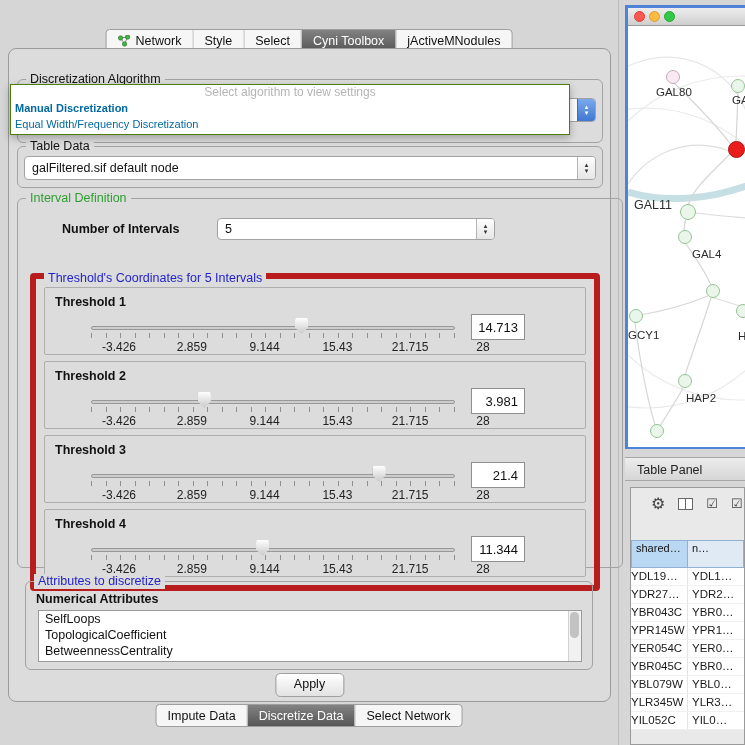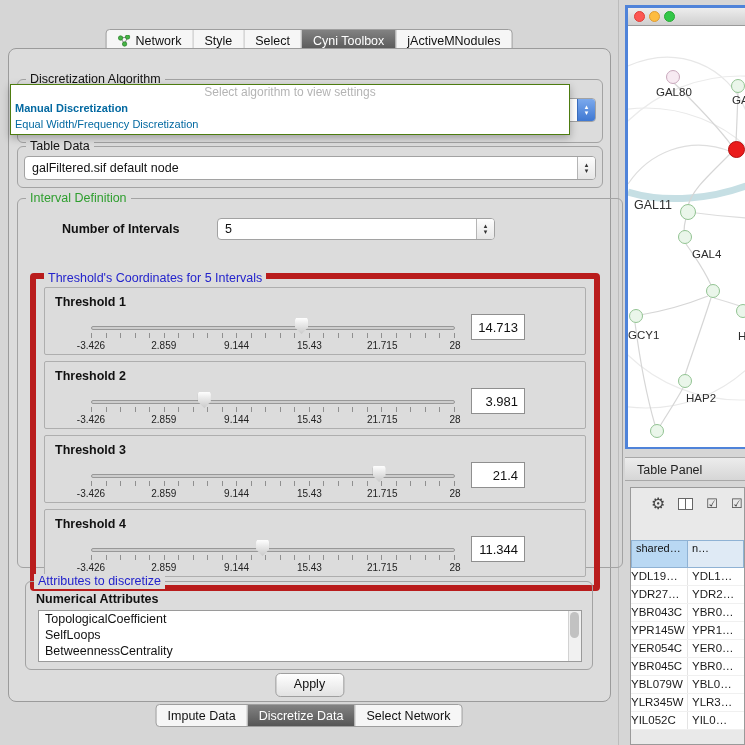--- a/index.html
+++ b/index.html
@@ -57,21 +57,21 @@
   .val-box{position:absolute;left:426px;top:26px;width:54px;height:26px;line-height:26px;background:#fff;border:1px solid #8f8f8f;text-align:right;padding-right:6px;font-size:13px;box-sizing:border-box;}
   .slider{position:absolute;left:46px;top:26px;width:364px;height:40px;}
   .track{position:absolute;left:0;top:12px;width:100%;height:4px;background:#cdcdcd;border:1px solid #989898;border-radius:2px;box-sizing:border-box;}
   .thumb{position:absolute;top:4px;width:13px;height:16px;margin-left:-6px;
     background:linear-gradient(#fefefe,#c9c9c9);
     clip-path:polygon(8% 0,92% 0,100% 12%,100% 60%,50% 100%,0 60%,0 12%);
     filter:drop-shadow(0 0 1px #777);}
   .ticks{position:absolute;left:0;top:19px;width:100%;height:5px;
     background-image:repeating-linear-gradient(to right,#8f8f8f 0,#8f8f8f 1px,transparent 1px,transparent 14.52px);}
   .scale{position:absolute;left:0;top:26px;width:100%;height:12px;}
-  .scale span{position:absolute;transform:translateX(-50%);font-size:10px;color:#222;white-space:nowrap;}
+  .scale span{position:absolute;transform:translateX(-50%);font-size:12px;color:#222;white-space:nowrap;margin-left:28px;}
 
   
   .g-attrs{left:16px;top:532px;width:566px;height:87px;}
   .attrs-label{position:absolute;left:10px;top:10px;font-weight:bold;font-size:12.5px;}
   .attr-list{position:absolute;left:12px;top:28px;width:542px;height:50px;background:#fff;border:1px solid #9a9a9a;overflow:hidden;}
   .attr-item{line-height:16px;padding-left:6px;font-size:12.5px;white-space:nowrap;}
   .list-scrollbar{position:absolute;right:0;top:0;bottom:0;width:12px;background:#f1f1f1;border-left:1px solid #d2d2d2;}
   .list-thumb{position:absolute;left:1px;top:1px;width:9px;height:26px;background:#c2c2c2;border-radius:5px;}
 
   .apply-btn{position:absolute;left:50%;top:624px;transform:translateX(-50%);height:22px;line-height:20px;padding:0 18px;
@@ -257,22 +257,22 @@
           </div>
         </div>
 
       </div>
     </div>
 
     <div class="group g-attrs">
       <span class="group-title gt-blue">Attributes to discretize</span>
       <span class="attrs-label">Numerical Attributes</span>
       <div class="attr-list">
+        <div class="attr-item">SelfLoops</div>
         <div class="attr-item">TopologicalCoefficient</div>
-        <div class="attr-item">SelfLoops</div>
         <div class="attr-item">BetweennessCentrality</div>
         <div class="list-scrollbar">
           <div class="list-thumb"></div>
         </div>
       </div>
     </div>
 
     <div class="apply-btn">Apply</div>
   </div>
 

